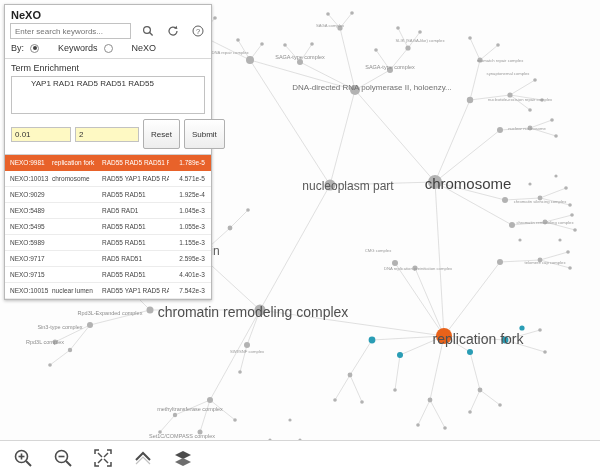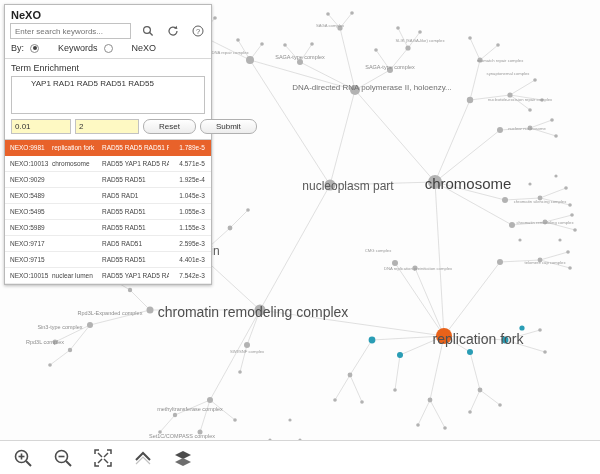--- a/index.html
+++ b/index.html
@@ -136,25 +136,25 @@
     border: 1px solid #c2c2c2;
     background: #fef9c3;
     font-size: 8px;
     color: #333;
     padding: 0 3px;
     box-sizing: border-box;
     font-family: "Liberation Sans", sans-serif;
   }
   .ctl-input.wide { width: 64px; }
   .btn {
-    height: 15px;
-    padding: 0 15px;
+    height: 30px;
+    padding: 0 7px;
     font-size: 8px;
     border: 1px solid #b0b0b0;
-    border-radius: 7px;
+    border-radius: 2px;
     background: linear-gradient(#ffffff, #ededed);
     color: #333;
     cursor: pointer;
     line-height: 13px;
     font-family: "Liberation Sans", sans-serif;
   }
   
   .results {
     border-top: 1px solid #d0d0d0;
   }

